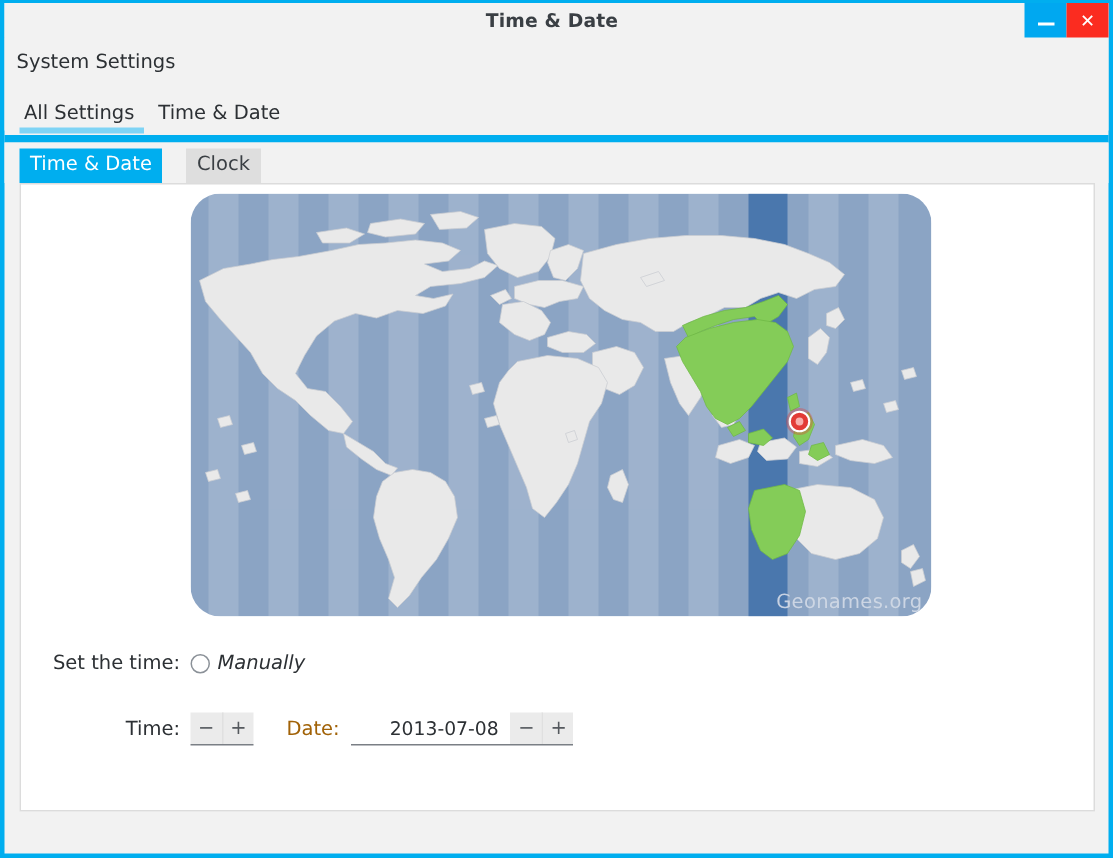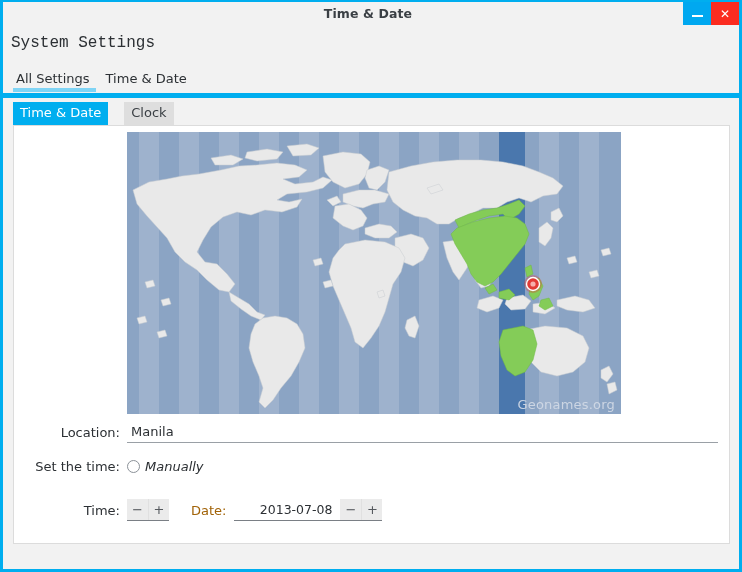--- a/index.html
+++ b/index.html
@@ -61,24 +61,23 @@
     margin-top: 4px;
   }
   .win-btn.close { background: #fb2c20; font-weight: bold; font-size: 12px; }
 
   
   .app-header {
     background: #f2f2f2;
     padding: 6px 0 0 0;
   }
   .app-name {
-    font-size: 16px;
+    font-size: 13px;
     color: #2c3034;
     padding: 3px 0 0 8px;
-    font-family: Liberation Mono, monospace;
   }
   .navbar {
     position: relative;
     display: flex;
     align-items: flex-end;
     padding-left: 10px;
     margin-top: 12px;
     height: 26px;
   }
   .nav-item {
@@ -129,20 +128,21 @@
     border-top: 1px solid #dcdcdc;
     height: 419px;
   }
 
   
   .map-wrap {
     position: absolute;
     left: 113px; top: 6px;
     width: 494px; height: 282px;
     overflow: hidden;
+    border-radius: 20px;
   }
   .map-svg { display: block; width: 494px; height: 282px; }
   .geonames {
     position: absolute;
     right: 6px; bottom: 2px;
     font-size: 13px;
     color: #d2dae6;
     opacity: 0.92;
     letter-spacing: 0.2px;
     pointer-events: none;
@@ -390,24 +390,20 @@
           <circle cx="0" cy="0" r="9" fill="#e23b36" opacity="0.35"></circle>
           <circle cx="0" cy="0" r="6.5" fill="#e23b36" stroke="#ffffff" stroke-width="1.4"></circle>
           <circle cx="0" cy="0" r="2.6" fill="#f7b0ad"></circle>
         </g>
       </svg>
       <div class="geonames">Geonames.org</div>
     </div>
 
     <div class="form-area">
 
-      <div class="row">
-        <div class="row-label label-loc">Location:</div>
-        <input class="location-input" type="text" value="Manila" style="">
-      </div>
 
       <div class="row" style="margin-top:16px;">
         <div class="row-label label-set">Set the time:</div>
         <div class="radio-group">
           <div class="radio-opt">
             <span class="radio-mark"></span>
             <span class="radio-text">Manually</span>
           </div>
         </div>
       </div>

